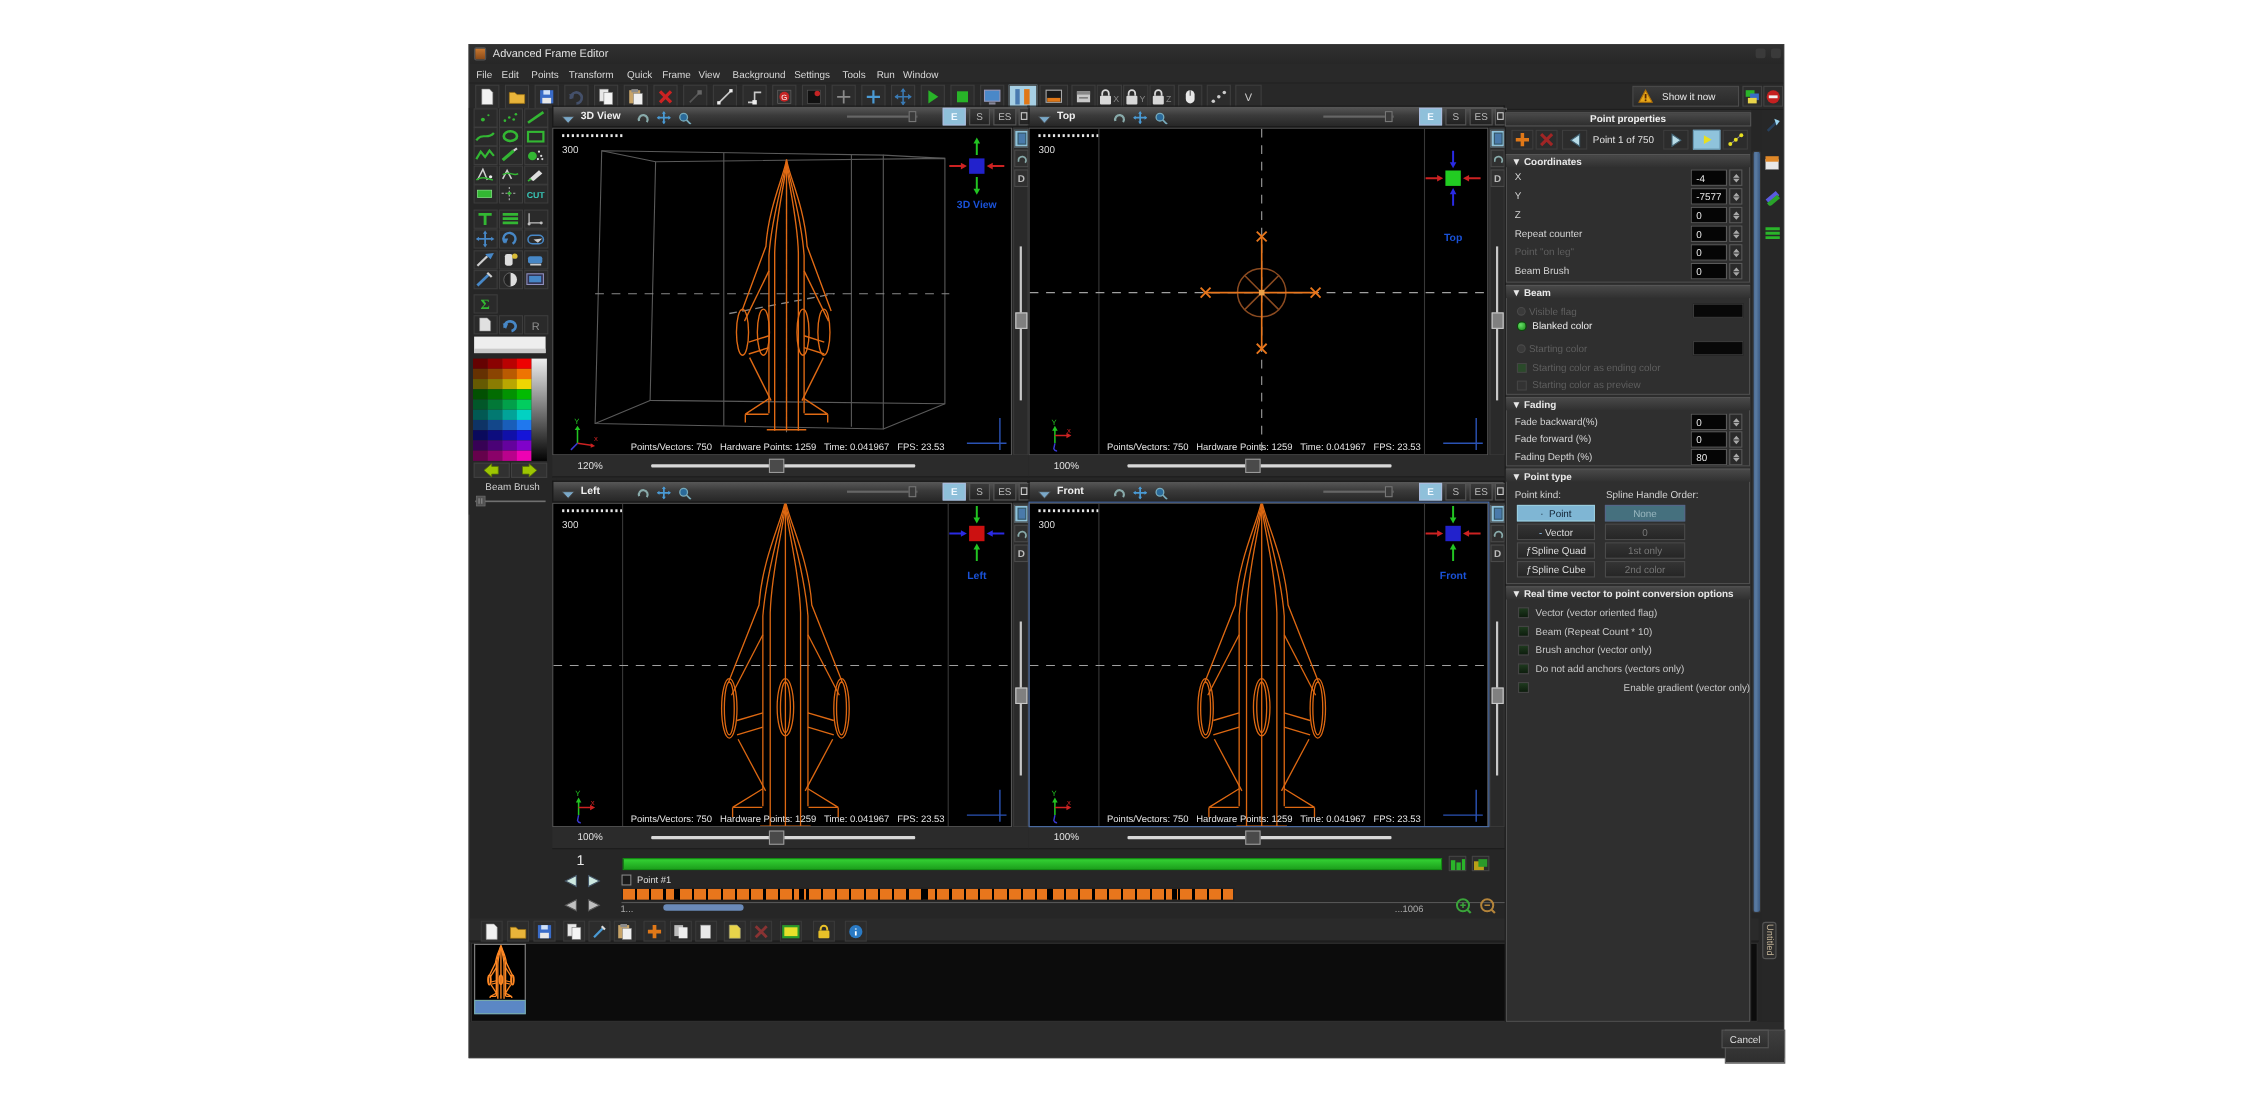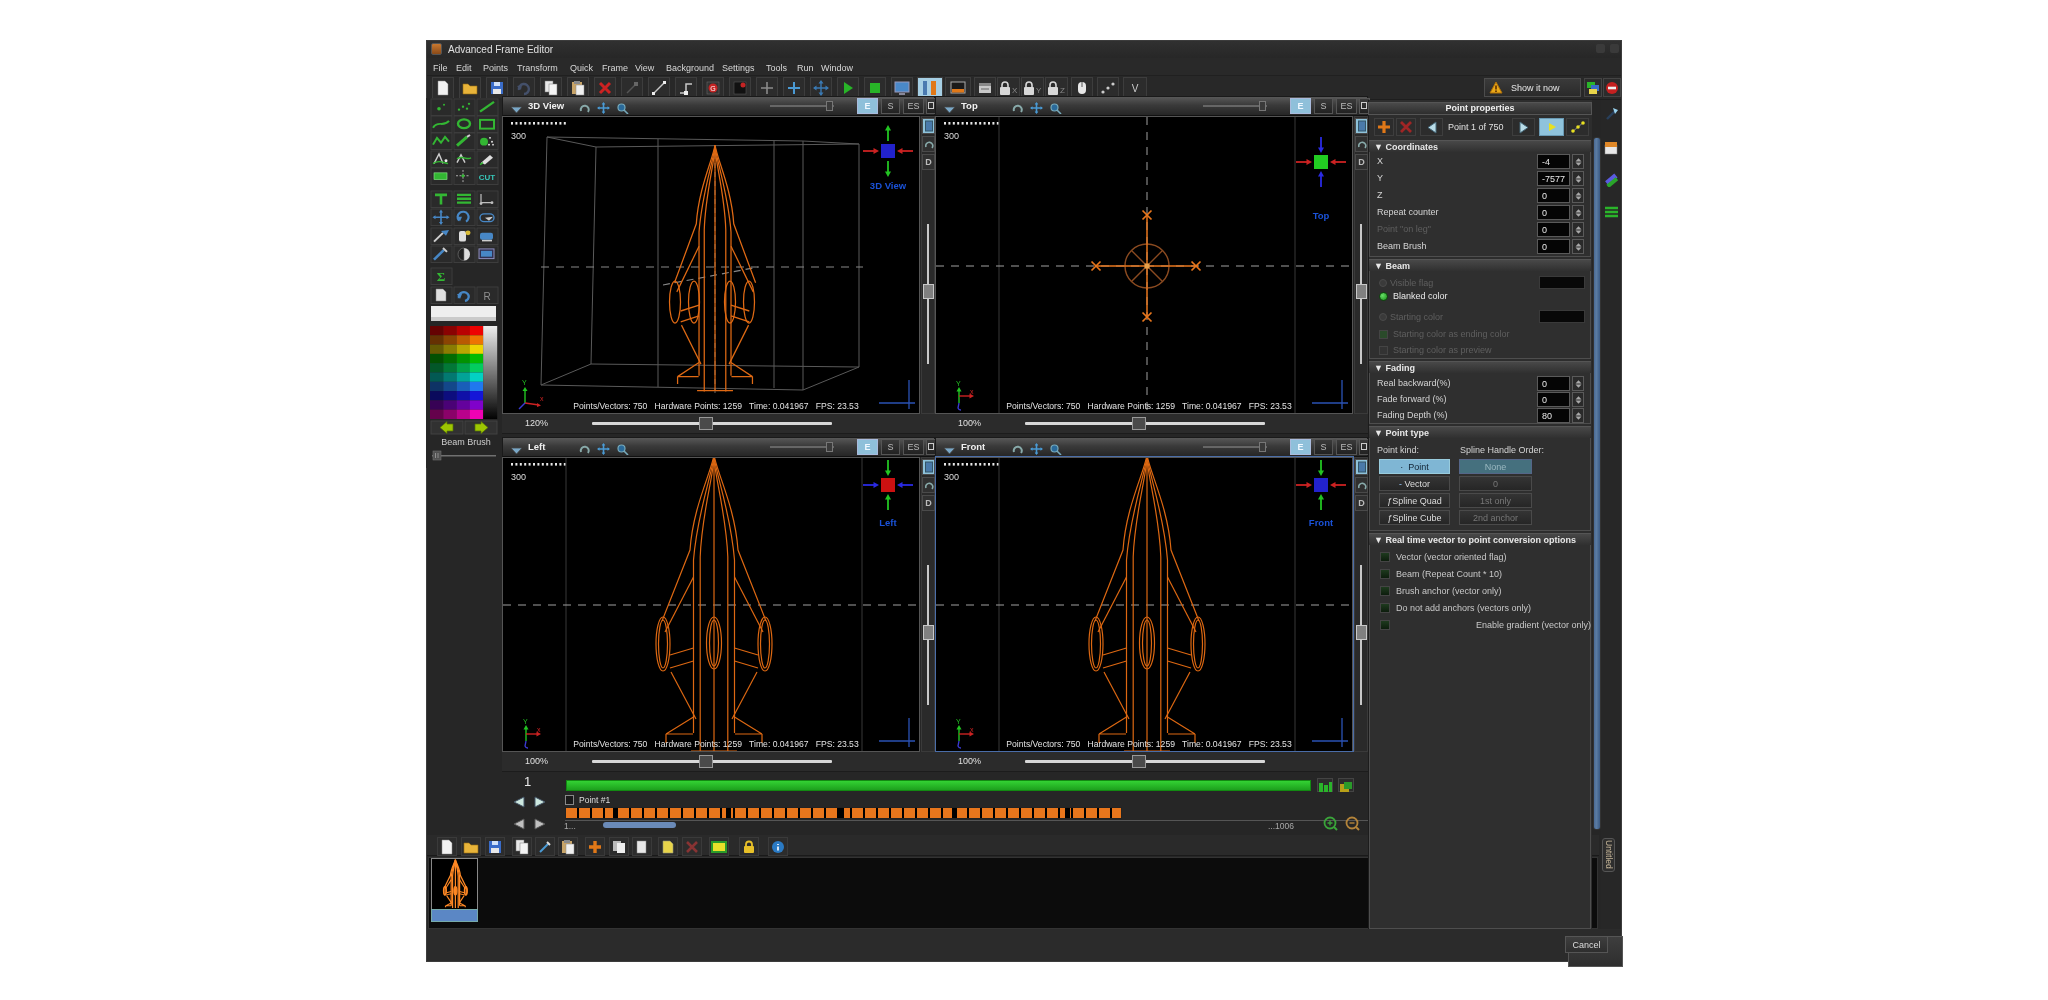--- a/index.html
+++ b/index.html
@@ -1027,21 +1027,21 @@
 <div class="a" style="left:1379px;top:292px;width:9px;height:9px;border-radius:50%;background:radial-gradient(circle at 35% 35%,#66e066,#1a8a1a);border:1px solid #0a4a0a"></div>
 <div class="lbl" style="left:1393px;top:291px;color:#e8e8e8">Blanked color</div>
 <div class="a" style="left:1379px;top:313px;width:8px;height:8px;border-radius:50%;background:#3a3a3a;border:1px solid #4a4a4a"></div>
 <div class="lbl dim" style="left:1390px;top:312px">Starting color</div>
 <div class="a" style="left:1539px;top:310px;width:46px;height:13px;background:#080808;border:1px solid #3a3a3a"></div>
 <div class="a" style="left:1379px;top:330px;width:9px;height:9px;background:#2a4a2a;border:1px solid #444"></div>
 <div class="lbl dim" style="left:1393px;top:329px">Starting color as ending color</div>
 <div class="a" style="left:1379px;top:346px;width:9px;height:9px;background:#333;border:1px solid #444"></div>
 <div class="lbl dim" style="left:1393px;top:345px">Starting color as preview</div>
 <div class="sechdr" style="left:1369px;top:361px;width:222px">▼ Fading</div>
-<div class="lbl" style="left:1377px;top:378px">Real backward(%)</div>
+<div class="lbl" style="left:1377px;top:378px">Fade backward(%)</div>
 <div class="inp" style="left:1537px;top:376px">0</div>
 <div class="spin" style="left:1572px;top:376px"><svg width="11" height="14" style="">
       <path d="M5.5,3.2 l3,3.4 h-6 z M5.5,10.8 l3,-3.4 h-6 z" fill="#a8a8a8"></path>
     </svg></div>
 <div class="lbl" style="left:1377px;top:394px">Fade forward (%)</div>
 <div class="inp" style="left:1537px;top:392px">0</div>
 <div class="spin" style="left:1572px;top:392px"><svg width="11" height="14" style="">
       <path d="M5.5,3.2 l3,3.4 h-6 z M5.5,10.8 l3,-3.4 h-6 z" fill="#a8a8a8"></path>
     </svg></div>
 <div class="lbl" style="left:1377px;top:410px">Fading Depth (%)</div>
@@ -1052,21 +1052,21 @@
 <div class="sechdr" style="left:1369px;top:426px;width:222px">▼ Point type</div>
 <div class="lbl" style="left:1377px;top:445px">Point kind:</div>
 <div class="lbl" style="left:1460px;top:445px">Spline Handle Order:</div>
 <div class="pkbtn" style="left:1379px;top:459px;background:#7fb6d4;color:#123;border-color:#9cd">·&nbsp;&nbsp;Point</div>
 <div class="pkbtn" style="left:1379px;top:476px"><span style="color:#9cf">⁃</span> Vector</div>
 <div class="pkbtn" style="left:1379px;top:493px">ƒSpline Quad</div>
 <div class="pkbtn" style="left:1379px;top:510px">ƒSpline Cube</div>
 <div class="pkbtn" style="left:1459px;top:459px;width:73px;background:#45707e;color:#9ab8c0;border-color:#568">None</div>
 <div class="pkbtn" style="left:1459px;top:476px;width:73px;color:#777">0</div>
 <div class="pkbtn" style="left:1459px;top:493px;width:73px;color:#777">1st only</div>
-<div class="pkbtn" style="left:1459px;top:510px;width:73px;color:#777">2nd anchor</div>
+<div class="pkbtn" style="left:1459px;top:510px;width:73px;color:#777">2nd color</div>
 <div class="sechdr" style="left:1369px;top:533px;width:222px">▼ Real time vector to point conversion options</div>
 <div class="chk" style="left:1380px;top:552px"></div>
 <div class="lbl" style="left:1396px;top:552px;color:#c8c8c8">Vector (vector oriented flag)</div>
 <div class="chk" style="left:1380px;top:569px"></div>
 <div class="lbl" style="left:1396px;top:569px;color:#c8c8c8">Beam (Repeat Count * 10)</div>
 <div class="chk" style="left:1380px;top:586px"></div>
 <div class="lbl" style="left:1396px;top:586px;color:#c8c8c8">Brush anchor (vector only)</div>
 <div class="chk" style="left:1380px;top:603px"></div>
 <div class="lbl" style="left:1396px;top:603px;color:#c8c8c8">Do not add anchors (vectors only)</div>
 <div class="chk" style="left:1380px;top:620px"></div>

